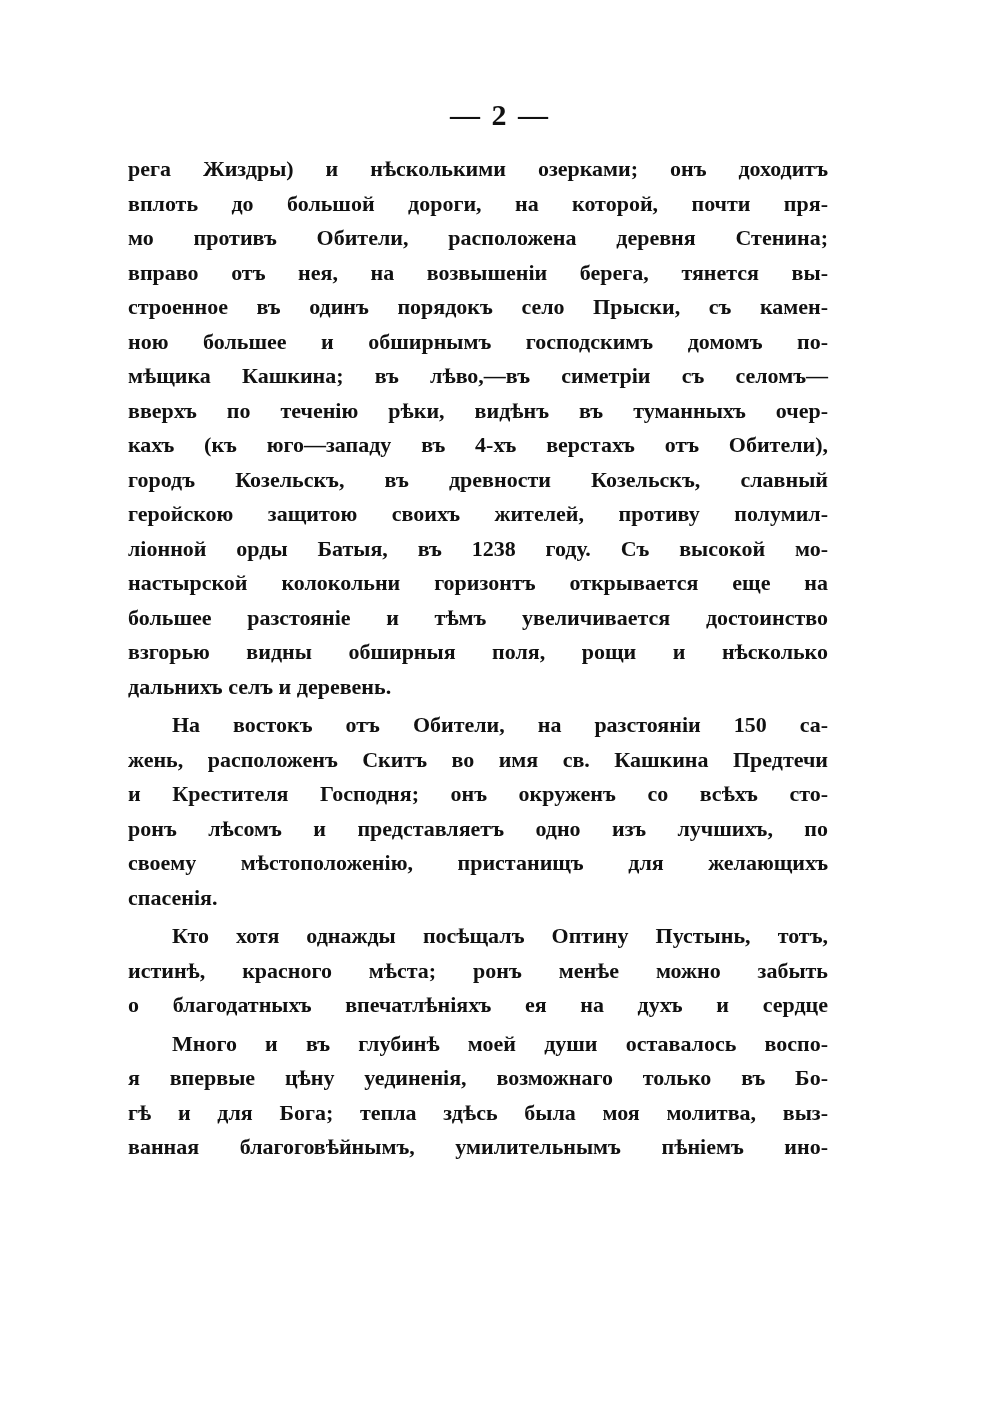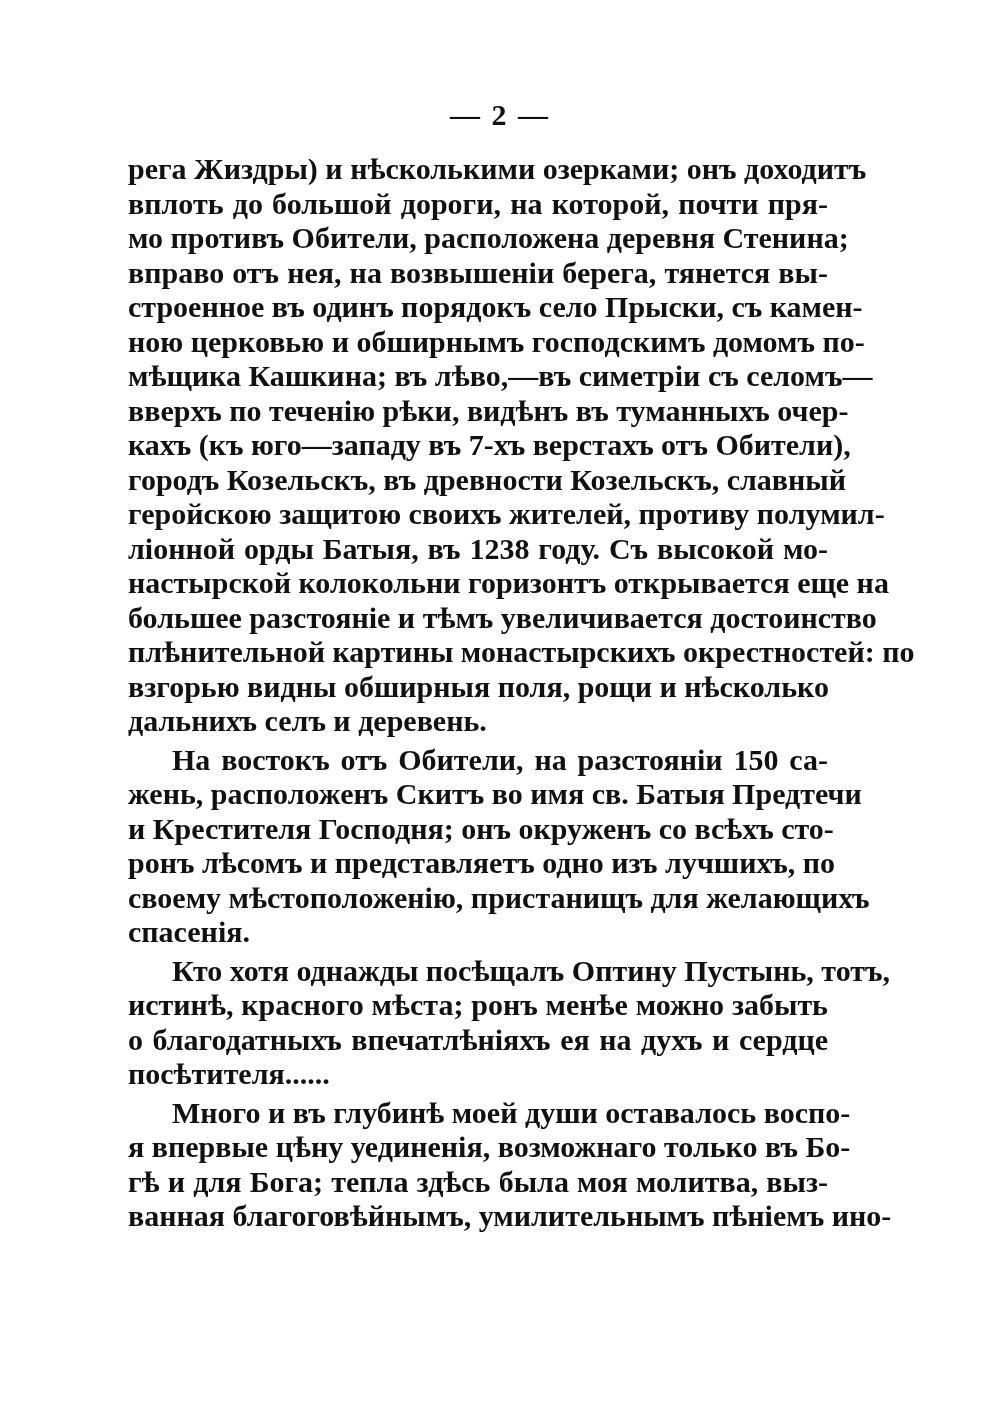--- a/index.html
+++ b/index.html
@@ -11,21 +11,21 @@
     }
     .page-number {
       position: absolute; top: 98px; left: 0; width: 100%;
       text-align: center; font-size: 30px; font-weight: bold; letter-spacing: 2px;
     }
     .text-block {
       position: absolute; left: 128px; width: 700px; top: 152px;
     }
     .line {
       height: 34.5px; line-height: 34.5px;
-      font-size: 30px; font-weight: bold;
+      font-size: 22px; font-weight: bold;
       white-space: nowrap;
       text-align: justify; text-align-last: justify;
       transform-origin: left center;
     }
     .line.last { text-align-last: left; }
     .line.indent { padding-left: 44px; }
     .para-gap { height: 4px; }
   </style>
 </head>
 <body>
@@ -33,48 +33,46 @@
 <div class="page">
   <div class="page-number">— 2 —</div>
 
   <div class="text-block">
     <div>
       <div class="line">рега Жиздры) и нѣсколькими озерками; онъ доходитъ</div>
       <div class="line">вплоть до большой дороги, на которой, почти пря-</div>
       <div class="line">мо противъ Обители, расположена деревня Стенина;</div>
       <div class="line">вправо отъ нея, на возвышеніи берега, тянется вы-</div>
       <div class="line">строенное въ одинъ порядокъ село Прыски, съ камен-</div>
-      <div class="line">ною церковью и обширнымъ господскимъ домомъ по-</div>
+      <div class="line">ною большее и обширнымъ господскимъ домомъ по-</div>
       <div class="line">мѣщика Кашкина; въ лѣво,—въ симетріи съ селомъ—</div>
       <div class="line">вверхъ по теченію рѣки, видѣнъ въ туманныхъ очер-</div>
-      <div class="line">кахъ (къ юго—западу въ 7-хъ верстахъ отъ Обители),</div>
+      <div class="line">кахъ (къ юго—западу въ 4-хъ верстахъ отъ Обители),</div>
       <div class="line">городъ Козельскъ, въ древности Козельскъ, славный</div>
       <div class="line">геройскою защитою своихъ жителей, противу полумил-</div>
       <div class="line">ліонной орды Батыя, въ 1238 году. Съ высокой мо-</div>
       <div class="line">настырской колокольни горизонтъ открывается еще на</div>
       <div class="line">большее разстояніе и тѣмъ увеличивается достоинство</div>
-      <div class="line">плѣнительной картины монастырскихъ окрестностей: по</div>
       <div class="line">взгорью видны обширныя поля, рощи и нѣсколько</div>
       <div class="line last">дальнихъ селъ и деревень.</div>
     </div>
     <div class="para-gap"></div>
     <div>
       <div class="line indent">На востокъ отъ Обители, на разстояніи 150 са-</div>
-      <div class="line">жень, расположенъ Скитъ во имя св. Батыя Предтечи</div>
+      <div class="line">жень, расположенъ Скитъ во имя св. Кашкина Предтечи</div>
       <div class="line">и Крестителя Господня; онъ окруженъ со всѣхъ сто-</div>
       <div class="line">ронъ лѣсомъ и представляетъ одно изъ лучшихъ, по</div>
       <div class="line">своему мѣстоположенію, пристанищъ для желающихъ</div>
       <div class="line last">спасенія.</div>
     </div>
     <div class="para-gap"></div>
     <div>
       <div class="line indent">Кто хотя однажды посѣщалъ Оптину Пустынь, тотъ,</div>
       <div class="line">истинѣ, красного мѣста; ронъ менѣе можно забыть</div>
       <div class="line">о благодатныхъ впечатлѣніяхъ ея на духъ и сердце</div>
-      <div class="line last">посѣтителя......</div>
     </div>
     <div class="para-gap"></div>
     <div>
       <div class="line indent">Много и въ глубинѣ моей души оставалось воспо-</div>
       <div class="line">я впервые цѣну уединенія, возможнаго только въ Бо-</div>
       <div class="line">гѣ и для Бога; тепла здѣсь была моя молитва, выз-</div>
       <div class="line">ванная благоговѣйнымъ, умилительнымъ пѣніемъ ино-</div>
     </div>
   </div>
 </div>

